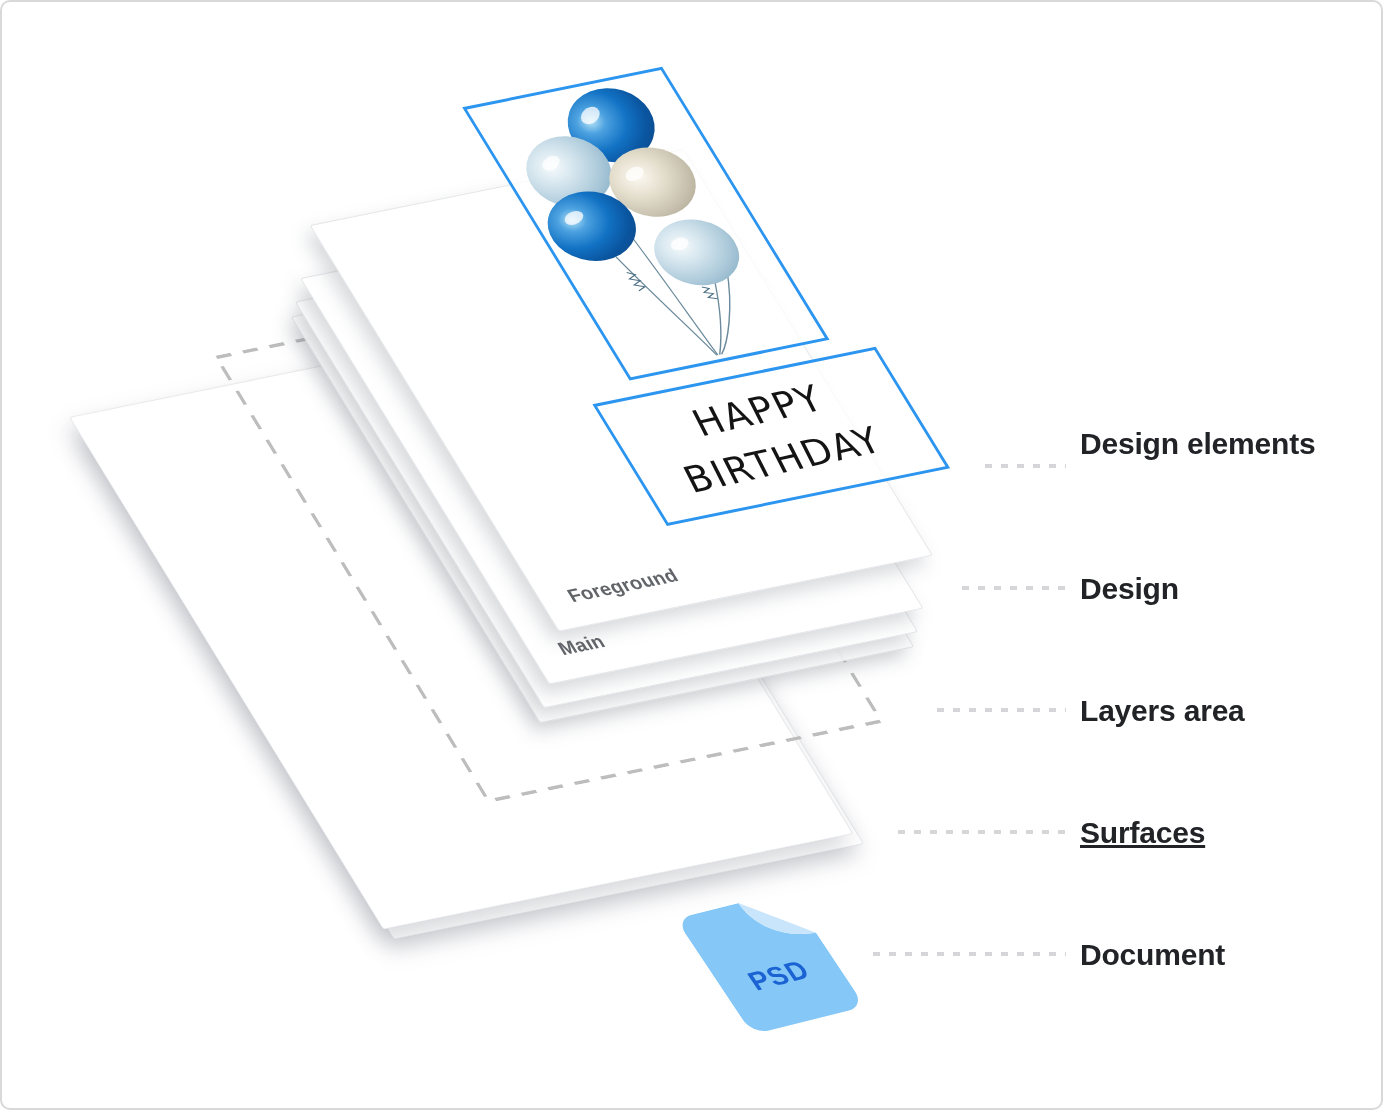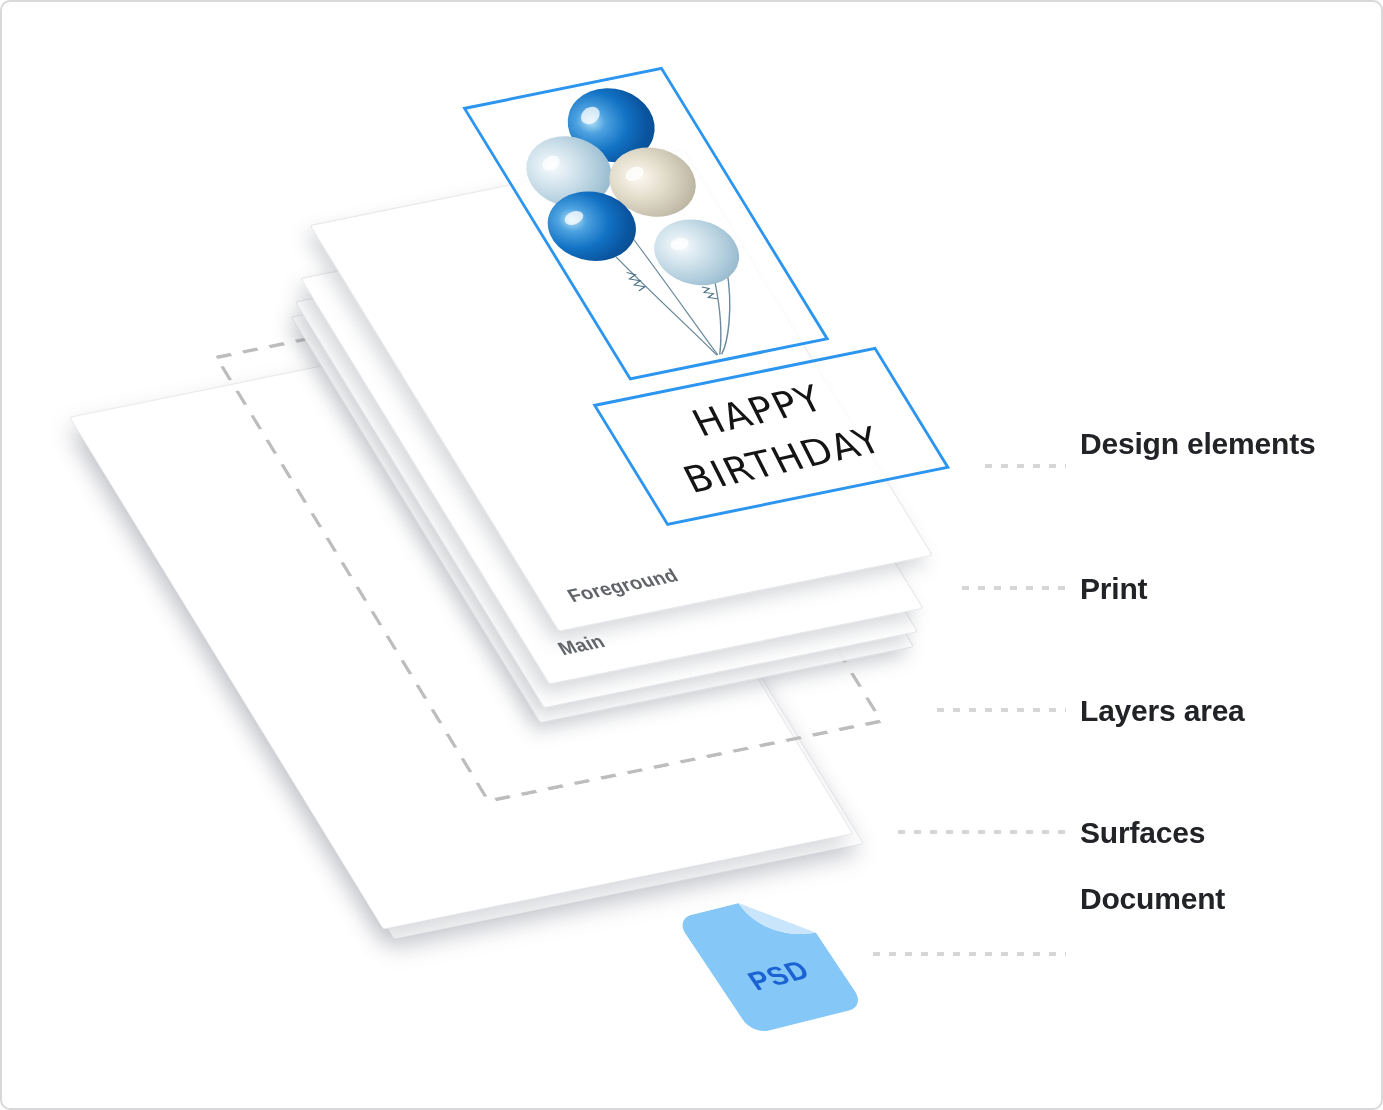--- a/index.html
+++ b/index.html
@@ -58,22 +58,22 @@
   
   .connectors{position:absolute;left:0;top:0;pointer-events:none;}
   .ann-label{
     position:absolute;left:1078px;height:40px;line-height:40px;
     font-size:30px;font-weight:700;color:#212327;letter-spacing:-.2px;
     white-space:nowrap;
   }
   .ann-design  {top:422px;}
   .ann-layers  {top:567px;}
   .ann-print   {top:689px;}
-  .ann-surfaces{top:811px;}
-  .ann-document{top:877px;}
+  .ann-surfaces{top:811px;text-decoration:underline;}
+  .ann-document{top:933px;}
 </style>
 </head>
 <body>
 
 <div class="frame">
 
   <div class="scene">
 
     <div class="surface back"></div>
     <div class="surface front"></div>
@@ -163,18 +163,18 @@
     <g stroke="#d6d6d8" stroke-width="4" stroke-dasharray="7 9">
       <line x1="983" y1="464" x2="1064" y2="464"></line>
       <line x1="960" y1="586" x2="1064" y2="586"></line>
       <line x1="935" y1="708" x2="1064" y2="708"></line>
       <line x1="896" y1="830" x2="1064" y2="830"></line>
       <line x1="871" y1="952" x2="1064" y2="952"></line>
     </g>
   </svg>
 
   <div class="ann-label ann-design">Design elements</div>
-  <div class="ann-label ann-layers">Print</div>
+  <div class="ann-label ann-layers">Design</div>
   <div class="ann-label ann-print">Layers area</div>
   <div class="ann-label ann-surfaces">Surfaces</div>
   <div class="ann-label ann-document">Document</div>
 
 </div>
 
 </body></html>

